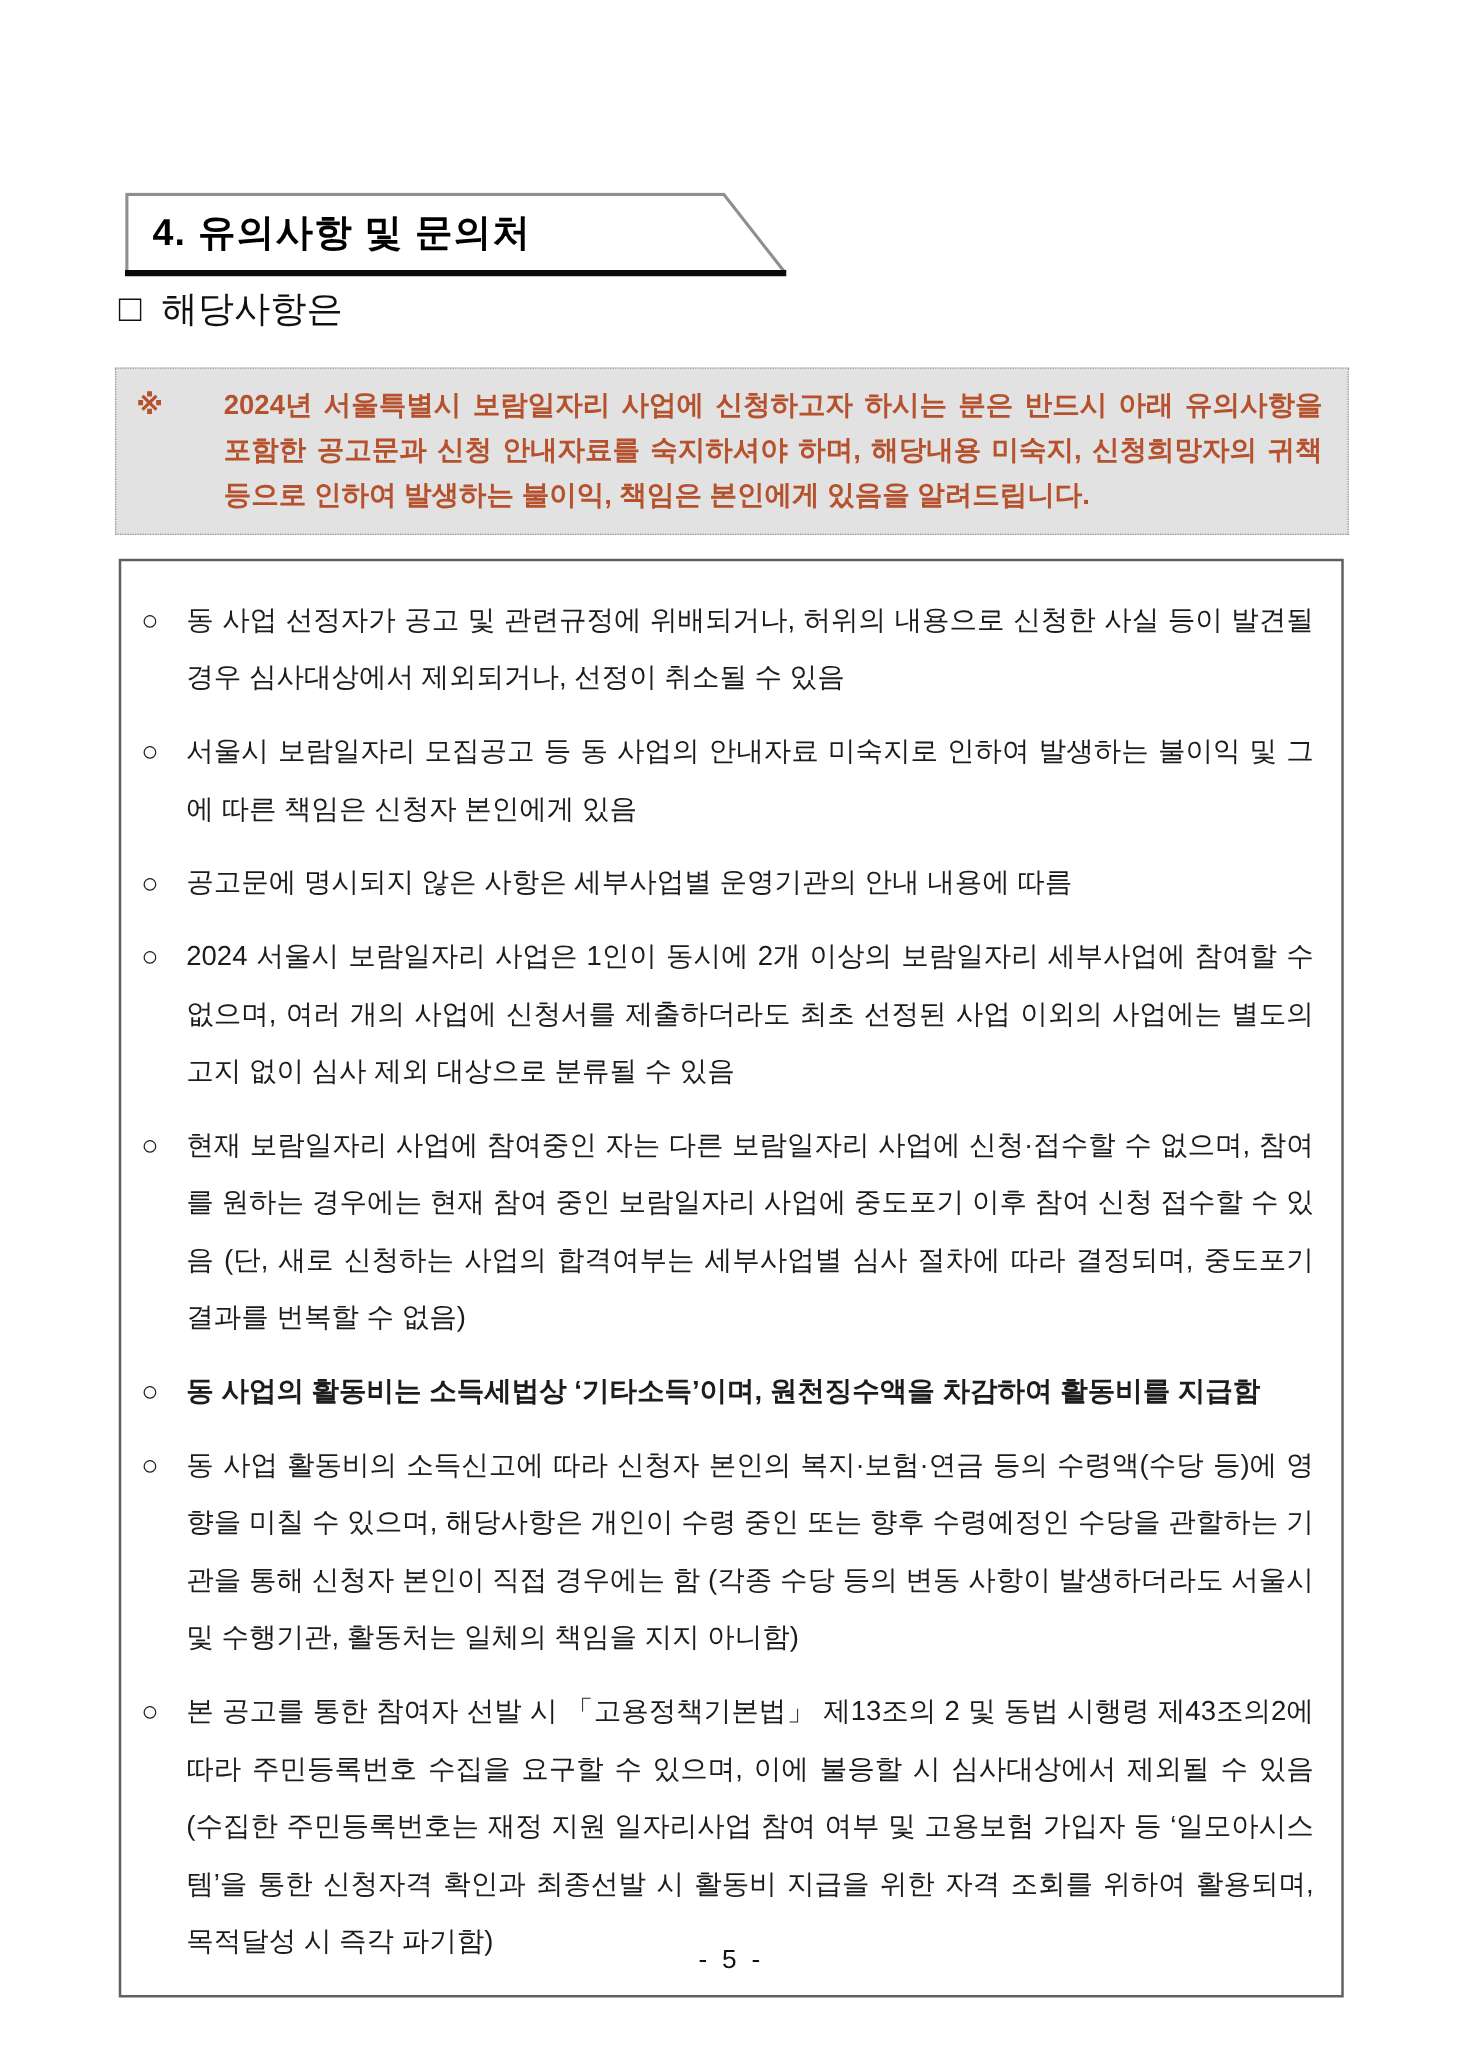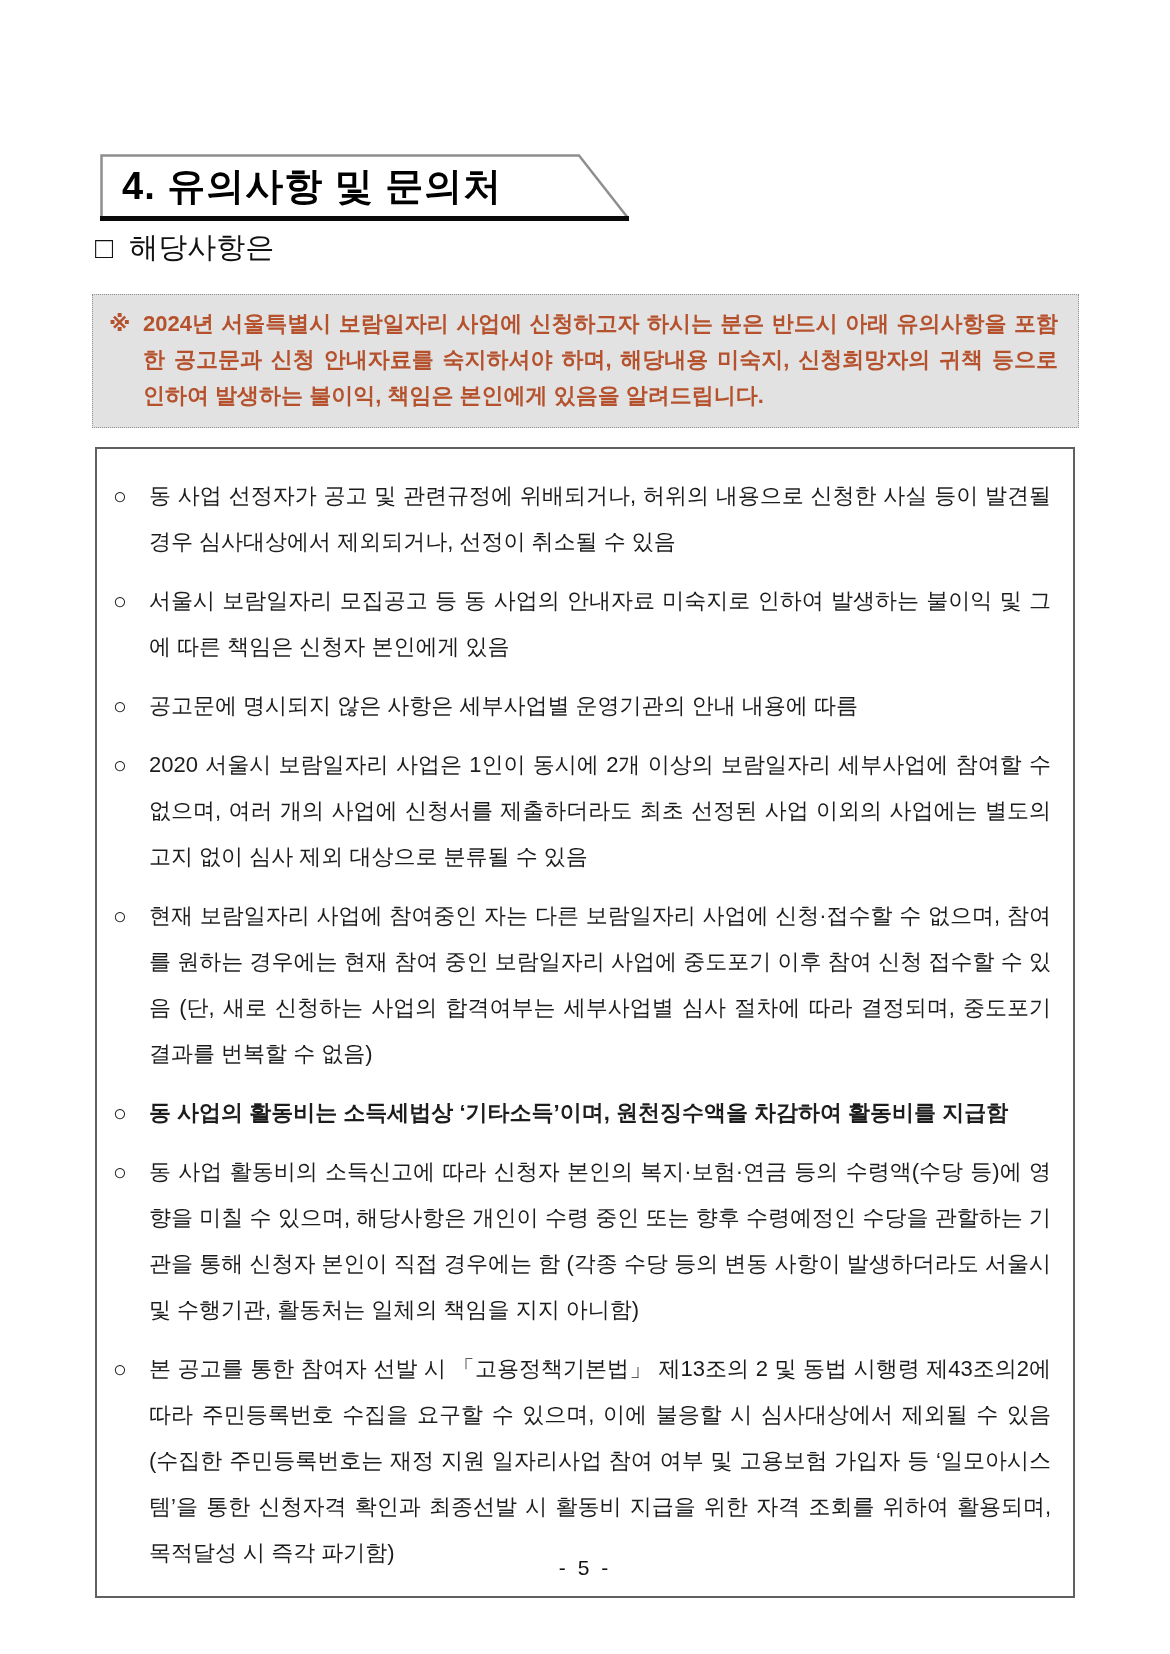--- a/index.html
+++ b/index.html
@@ -26,21 +26,21 @@
     height: 68px;
   }
   .banner svg { position: absolute; left: 0; top: 0; }
   .banner-title {
     position: absolute;
     left: 22px;
     top: 0;
     height: 64px;
     display: flex;
     align-items: center;
-    font-size: 38px;
+    font-size: 30px;
     font-weight: bold;
     letter-spacing: 1px;
     color: #000000;
     white-space: nowrap;
   }
 
   
   .subsection {
     position: absolute;
     left: 95px;
@@ -69,20 +69,21 @@
     color: #b5522d;
     display: flex;
   }
   .notice-box .notice-marker {
     flex: 0 0 34px;
     color: #b5522d;
   }
   .notice-box .notice-text {
     flex: 1;
     text-align: justify;
+    margin-left: 36px;
   }
 
   
   .main-box {
     position: absolute;
     left: 95px;
     top: 447px;
     width: 980px;
     min-height: 1013px;
     box-sizing: border-box;
@@ -159,21 +160,21 @@
       <span class="item-text">서울시 보람일자리 모집공고 등 동 사업의 안내자료 미숙지로 인하여 발생하는 불이익 및 그에 따른 책임은 신청자 본인에게 있음</span>
     </div>
 
     <div class="item">
       <span class="item-marker">○</span>
       <span class="item-text">공고문에 명시되지 않은 사항은 세부사업별 운영기관의 안내 내용에 따름</span>
     </div>
 
     <div class="item">
       <span class="item-marker">○</span>
-      <span class="item-text">2020 서울시 보람일자리 사업은 1인이 동시에 2개 이상의 보람일자리 세부사업에 참여할 수 없으며, 여러 개의 사업에 신청서를 제출하더라도 최초 선정된 사업 이외의 사업에는 별도의 고지 없이 심사 제외 대상으로 분류될 수 있음</span>
+      <span class="item-text">2024 서울시 보람일자리 사업은 1인이 동시에 2개 이상의 보람일자리 세부사업에 참여할 수 없으며, 여러 개의 사업에 신청서를 제출하더라도 최초 선정된 사업 이외의 사업에는 별도의 고지 없이 심사 제외 대상으로 분류될 수 있음</span>
     </div>
 
     <div class="item">
       <span class="item-marker">○</span>
       <span class="item-text">현재 보람일자리 사업에 참여중인 자는 다른 보람일자리 사업에 신청·접수할 수 없으며, 참여를 원하는 경우에는 현재 참여 중인 보람일자리 사업에 중도포기 이후 참여 신청 접수할 수 있음 (단, 새로 신청하는 사업의 합격여부는 세부사업별 심사 절차에 따라 결정되며, 중도포기 결과를 번복할 수 없음)</span>
     </div>
 
     <div class="item emphasis">
       <span class="item-marker">○</span>
       <span class="item-text">동 사업의 활동비는 소득세법상 ‘기타소득’이며, 원천징수액을 차감하여 활동비를 지급함</span>

